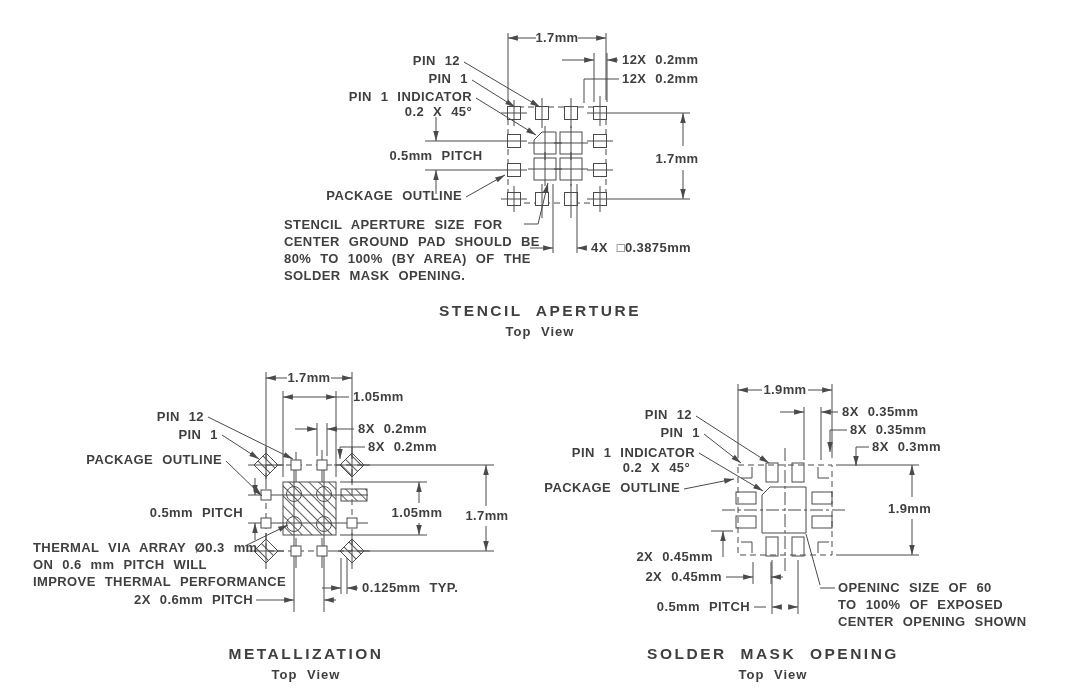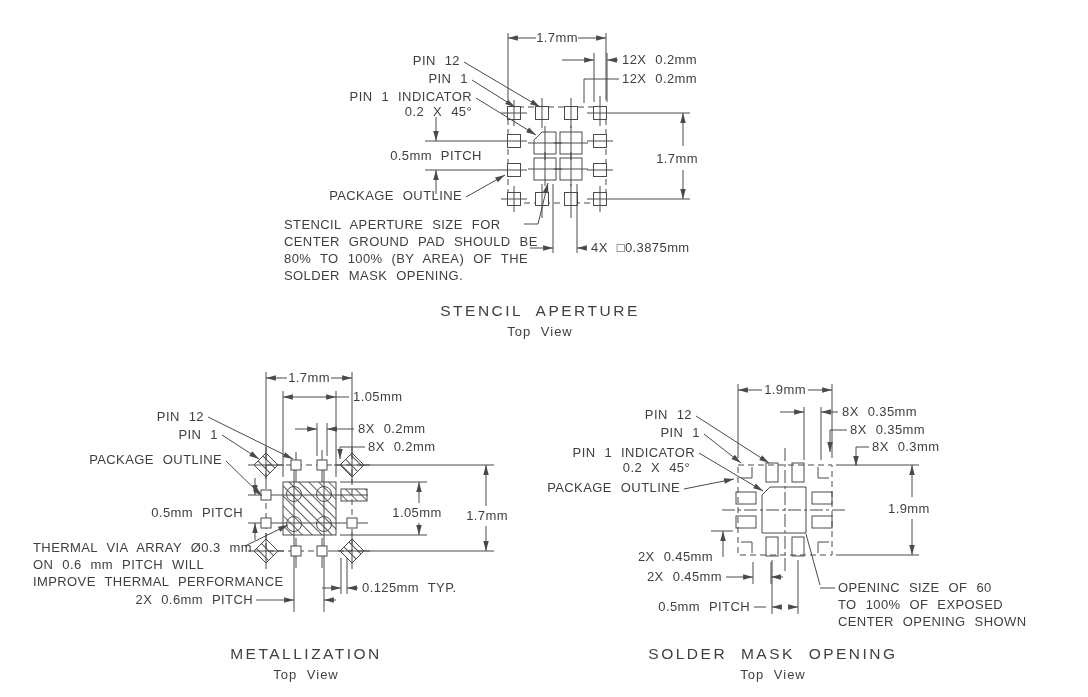--- a/index.html
+++ b/index.html
@@ -1,16 +1,16 @@
 <!DOCTYPE html>
 <html><head>
 <meta charset="utf-8">
 <style>
   html,body{margin:0;padding:0;background:#ffffff;}
-  .canvas{position:relative;width:1088px;height:697px;background:#fff;overflow:hidden;}
+  .canvas{position:relative;width:1088px;height:697px;background:#fff;overflow:hidden;font-weight:bold;}
   svg{display:block;}
   .ln{stroke:#4a4a4a;stroke-width:1;fill:none;}
   .dash{stroke:#4a4a4a;stroke-width:1;fill:none;stroke-dasharray:6 4;}
   .cdash{stroke:#4a4a4a;stroke-width:1;fill:none;stroke-dasharray:13 3 3 3;}
   .pad{fill:#ffffff;stroke:#4a4a4a;stroke-width:1;}
   .open{fill:none;stroke:#4a4a4a;stroke-width:1;}
   .hat{fill:url(#hatch);stroke:#4a4a4a;stroke-width:1;}
   text{font-family:"Liberation Sans","DejaVu Sans",sans-serif;fill:#3f3f3f;}
   .t{font-size:13px;letter-spacing:0.4px;word-spacing:5px;}
   .title{font-size:15.5px;letter-spacing:2.5px;word-spacing:7px;}

